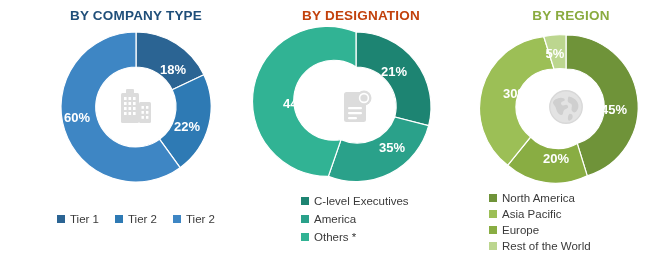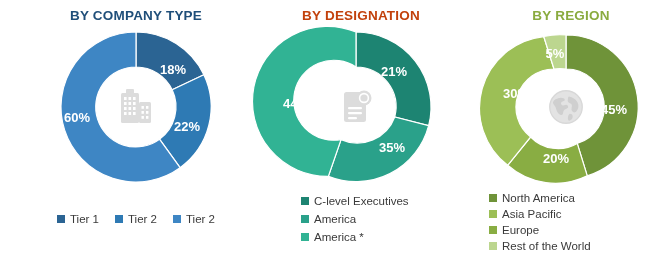--- a/index.html
+++ b/index.html
@@ -183,21 +183,21 @@
       <span class="legend-item">
         <span class="swatch" style="background:#1d8472"></span>
         <span>C-level Executives</span>
       </span>
       <span class="legend-item">
         <span class="swatch" style="background:#2aa18a"></span>
         <span>America</span>
       </span>
       <span class="legend-item">
         <span class="swatch" style="background:#31b394"></span>
-        <span>America *</span>
+        <span>Others *</span>
       </span>
     </div>
   </div>
 
   <div class="panel panel-region">
     <div class="panel-title t-region">BY REGION</div>
 
     <div class="donut-wrap">
       <svg width="200" height="168" viewBox="0 0 200 168">
 

